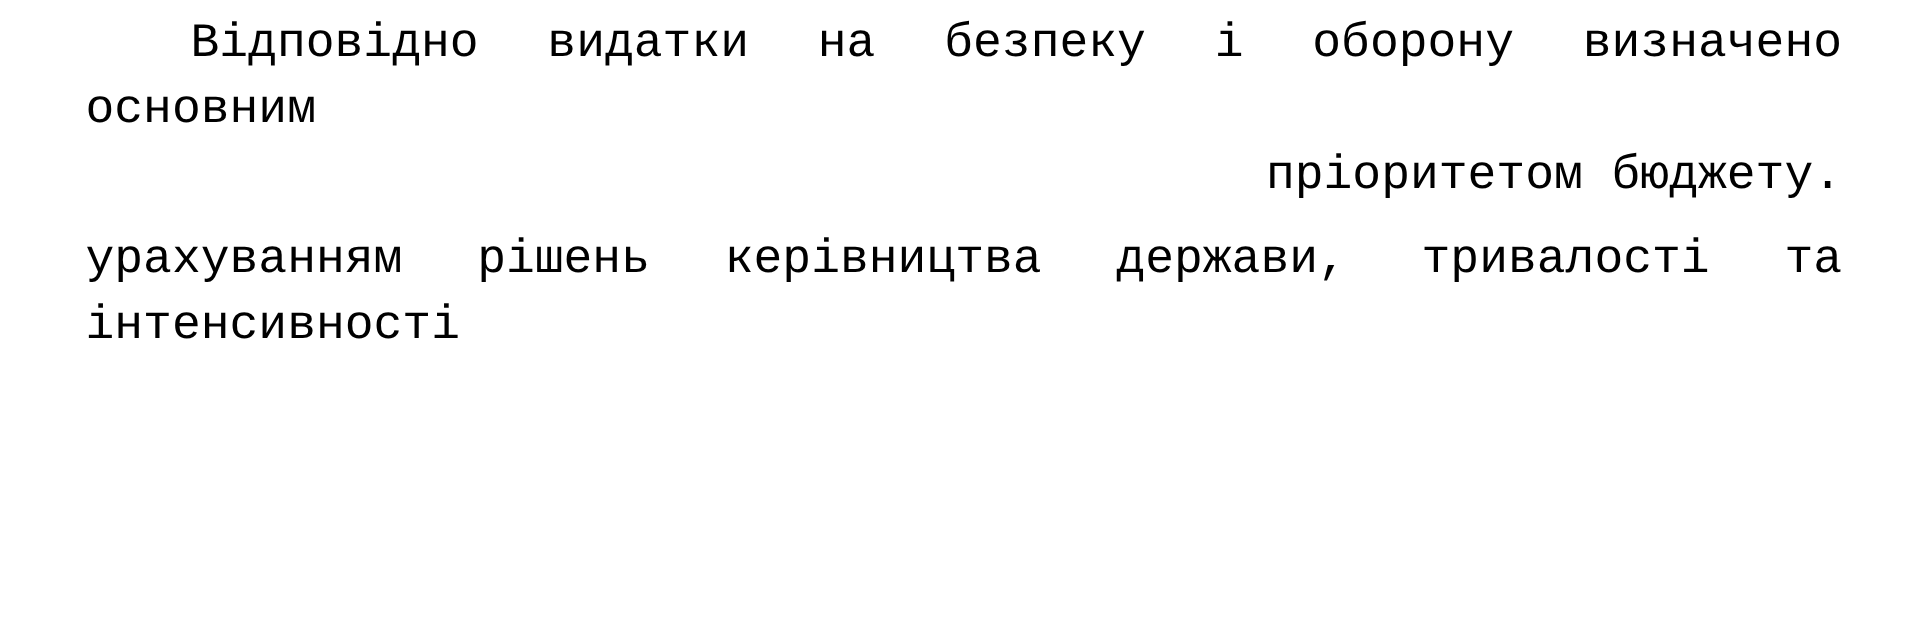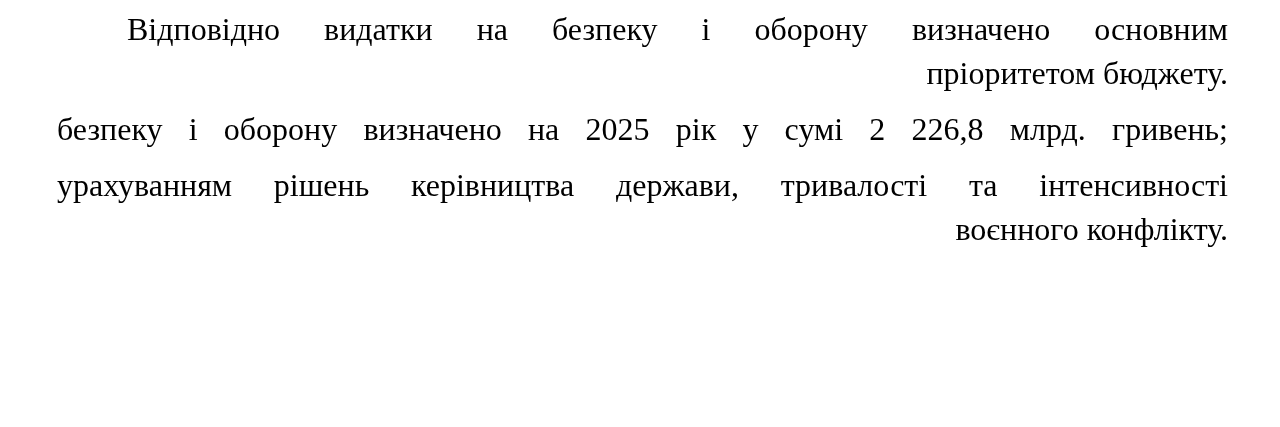--- a/index.html
+++ b/index.html
@@ -12,21 +12,21 @@
     overflow: hidden;
     background: #ffffff;
   }
   .page {
     box-sizing: border-box;
     width: 1280px;
     height: 427px;
     padding: 7px 52px 0 57px;
     background: #ffffff;
     color: #000000;
-    font-family: Liberation Serif, serif;
+    font-family: Liberation Mono, monospace;
     font-size: 32px;
     line-height: 44px;
     -webkit-font-smoothing: antialiased;
   }
   .para {
     margin: 0 0 12px 0;
   }
   .para:last-child {
     margin-bottom: 0;
   }
@@ -49,21 +49,19 @@
 <body>
 
 <div class="page">
 
   <div class="para">
     <div class="line first justified">Відповідно видатки на безпеку і оборону визначено основним</div>
     <div class="line">пріоритетом бюджету.</div>
   </div>
 
   <div class="para">
-    <div class="line justified">безпеку і оборону визначено на 2025 рік у сумі 2 226,8 млрд. гривень;</div>
   </div>
 
   <div class="para">
     <div class="line justified">урахуванням рішень керівництва держави, тривалості та інтенсивності</div>
-    <div class="line">воєнного конфлікту.</div>
   </div>
 
 </div>
 
 </body></html>

